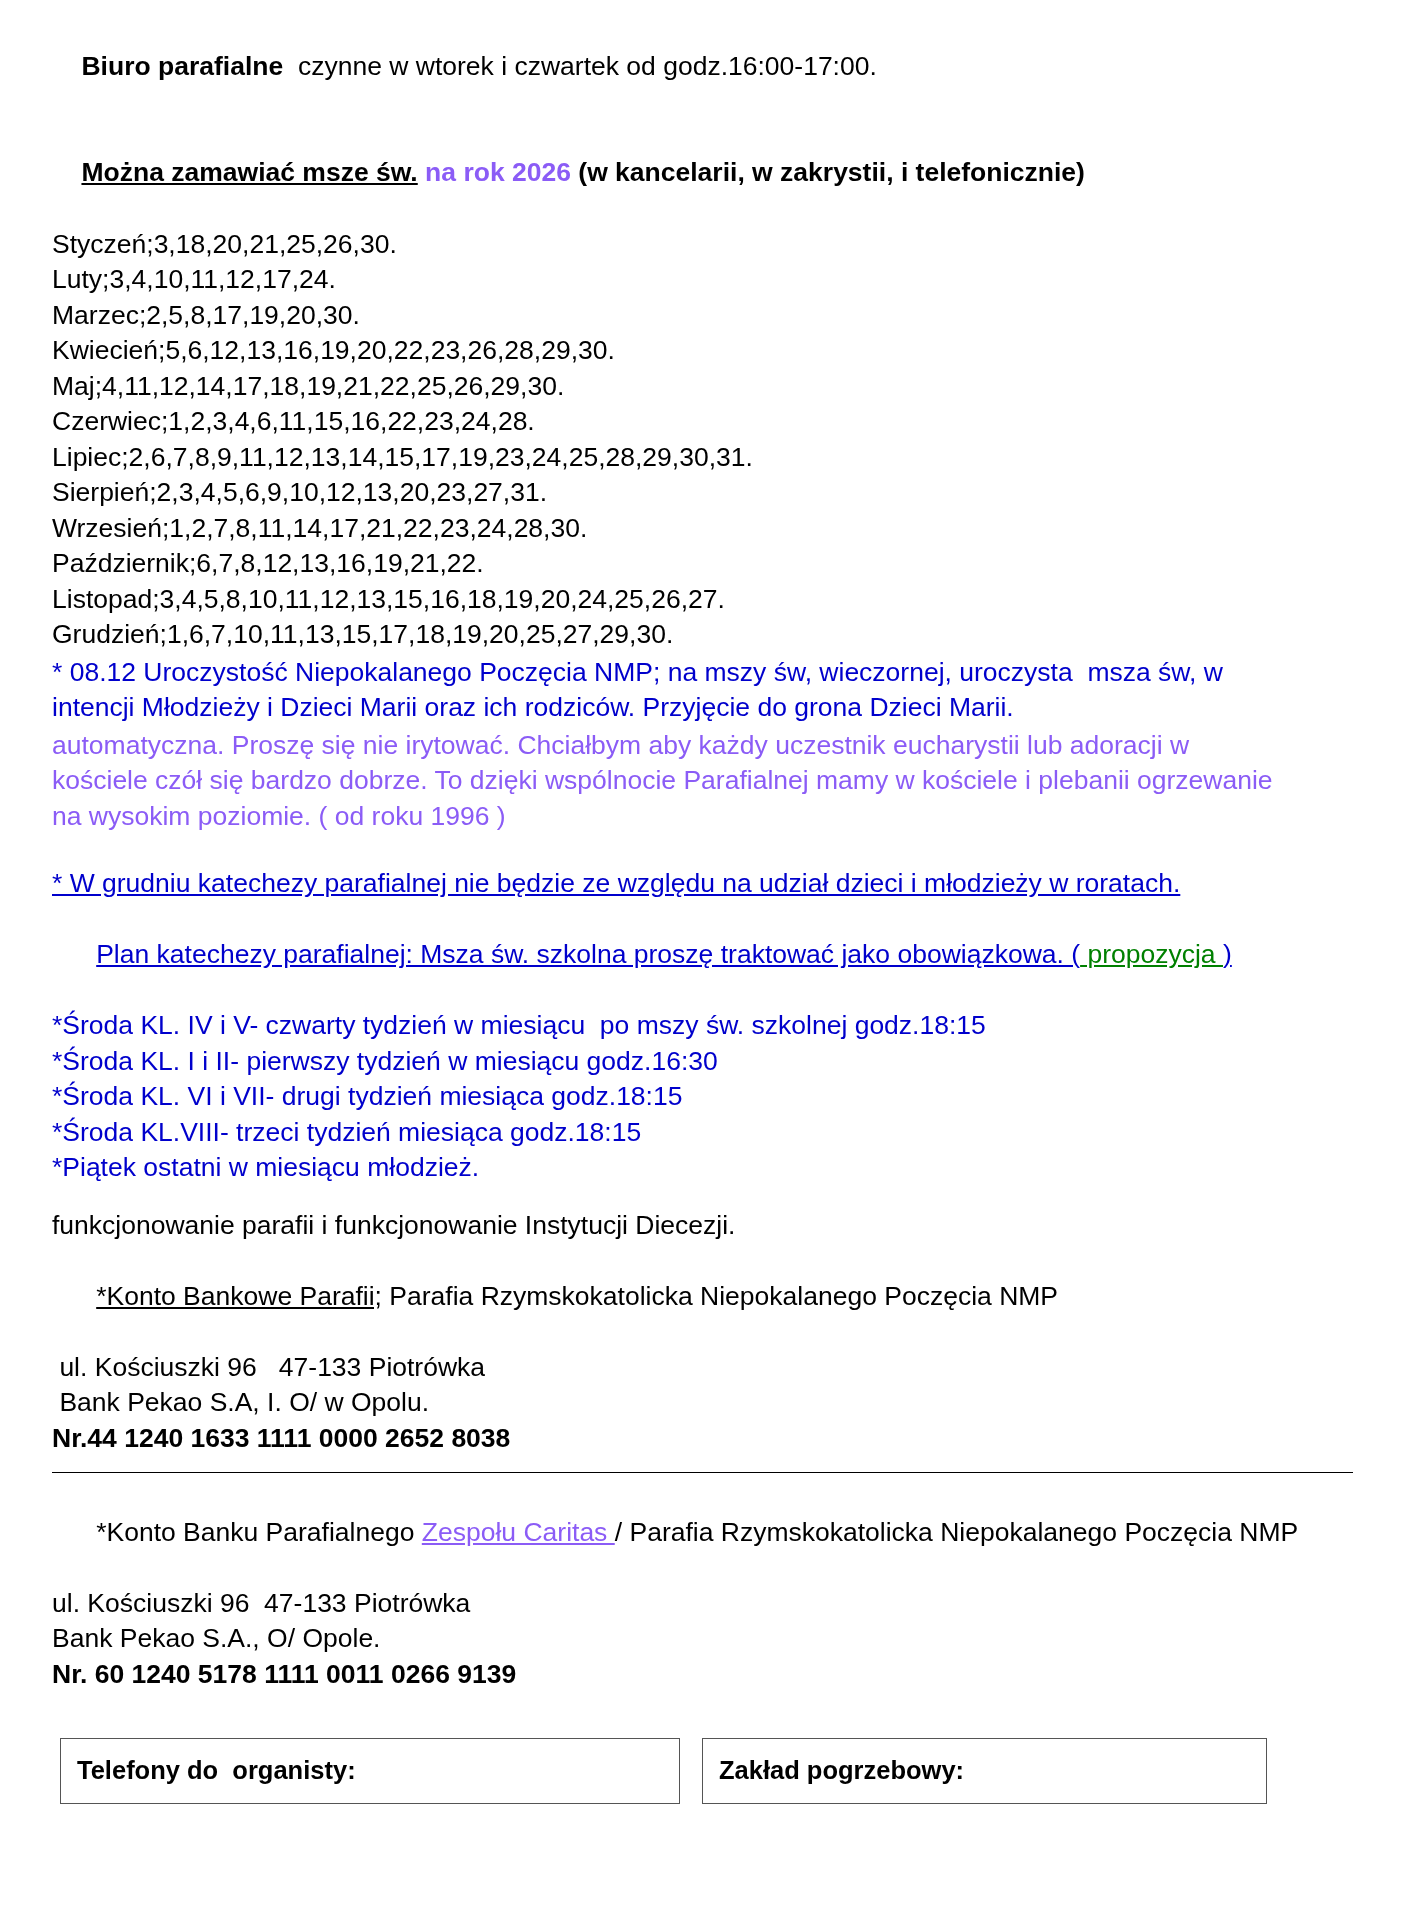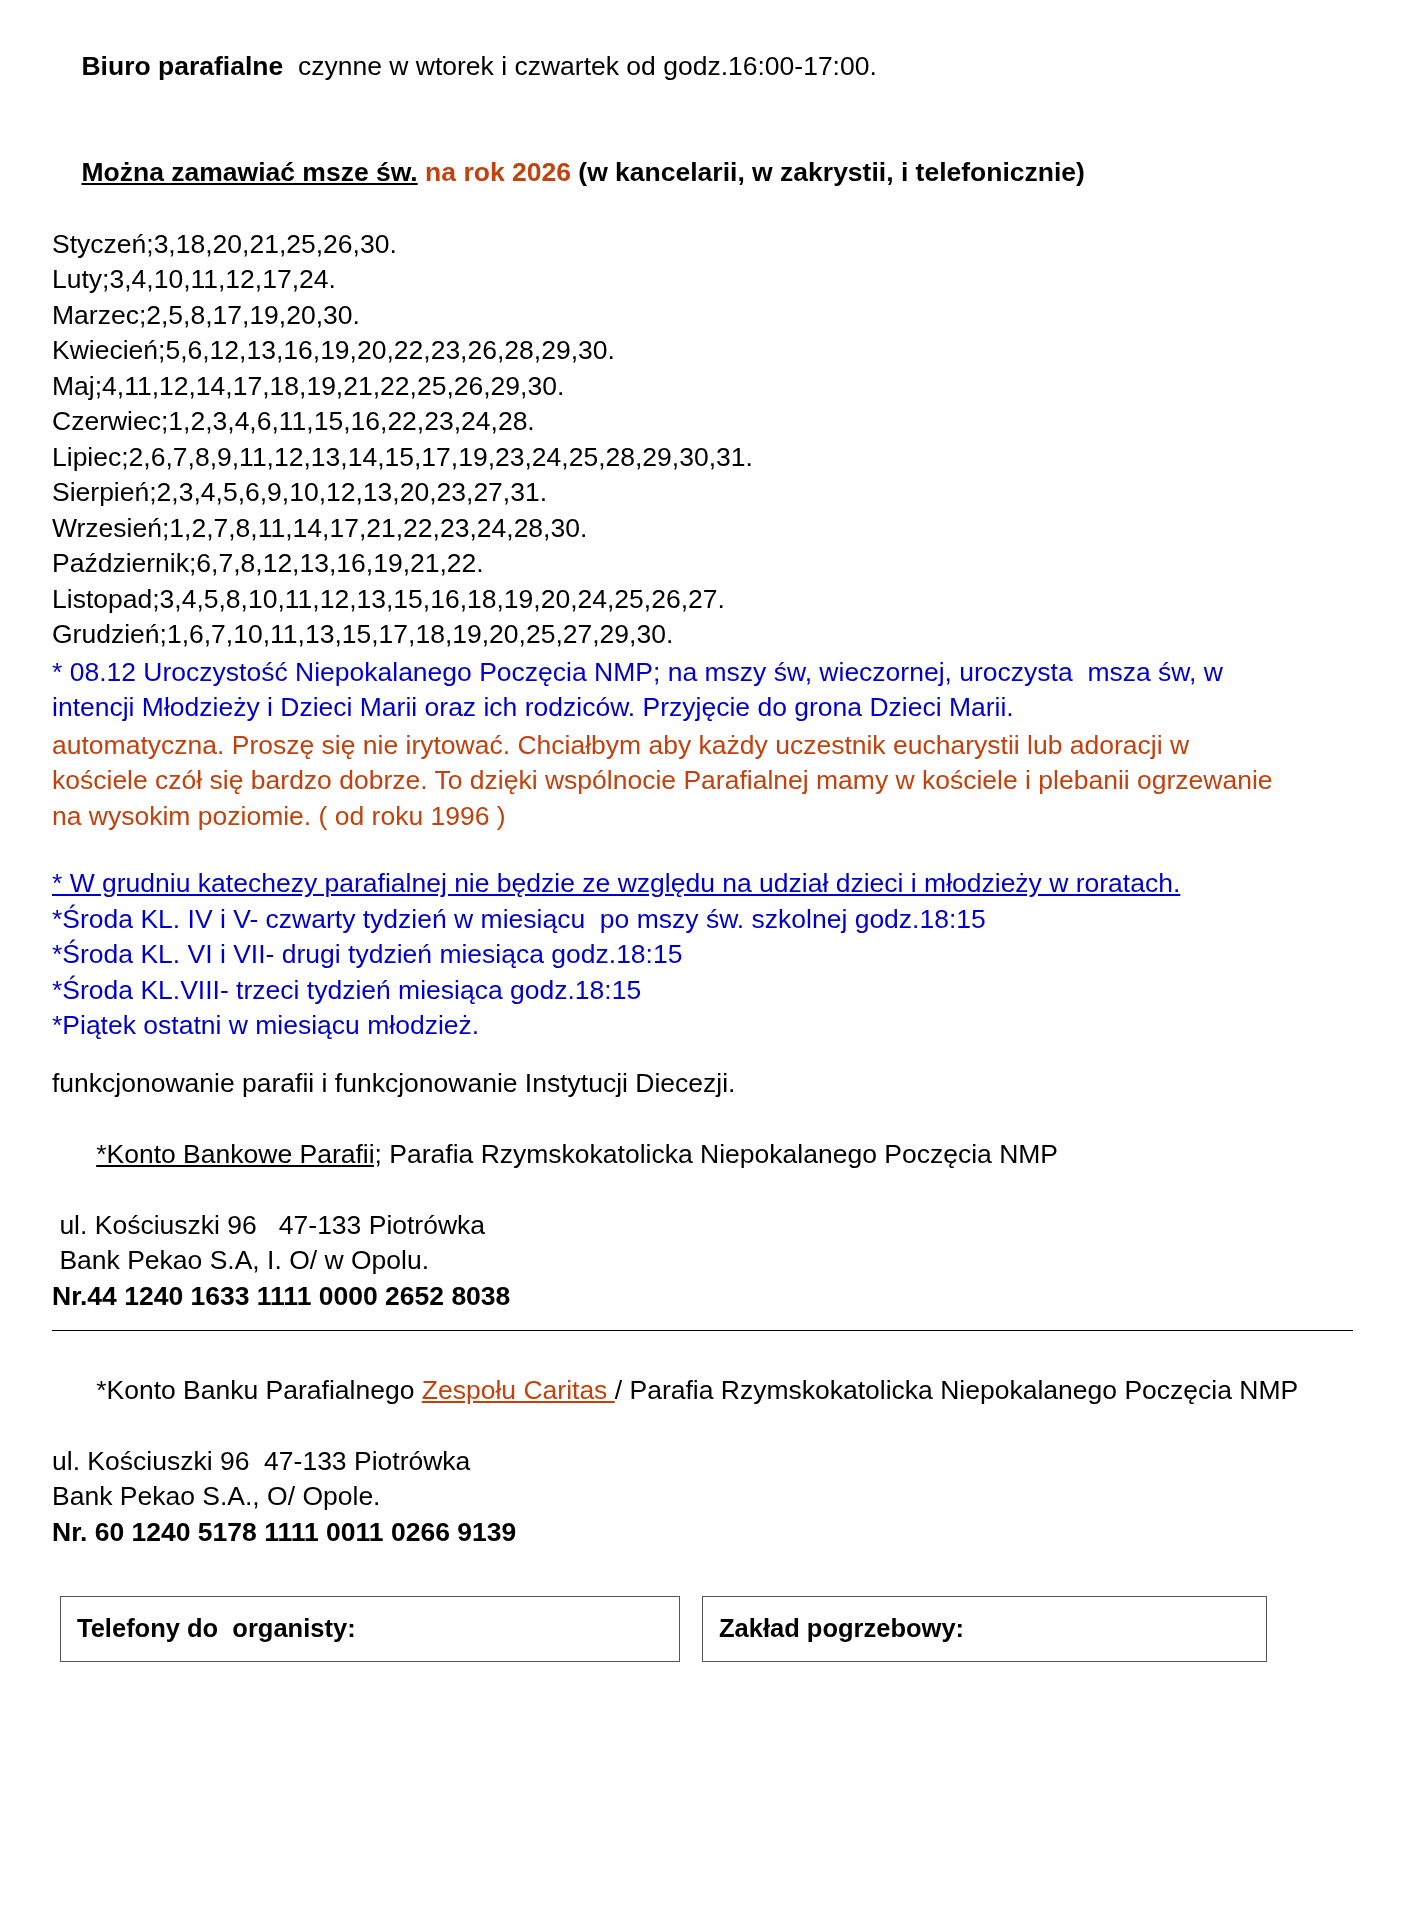--- a/index.html
+++ b/index.html
@@ -20,21 +20,21 @@
     box-sizing: border-box;
     padding: 14px 52px 20px 52px;
     position: relative;
   }
   .line {
     font-size: 26.5px;
     line-height: 35.5px;
     white-space: pre-wrap;
   }
   .blue { color: #0000cc; }
-  .red { color: #c2410c; }
+  .red { color: #8b5cf6; }
   .green { color: #008000; }
   .bold { font-weight: bold; }
   .u { text-decoration: underline; }
 
   .block { margin: 0; padding: 0; }
 
   .intro-line { font-size: 26.5px; line-height: 35px; }
 
   .months { margin-top: 1px; }
   .months .line { font-size: 26.5px; line-height: 35.5px; }
@@ -119,21 +119,25 @@
   <div class="para-red">
     <div class="line red">automatyczna. Proszę się nie irytować. Chciałbym aby każdy uczestnik eucharystii lub adoracji w</div>
     <div class="line red">kościele czół się bardzo dobrze. To dzięki wspólnocie Parafialnej mamy w kościele i plebanii ogrzewanie</div>
     <div class="line red">na wysokim poziomie. ( od roku 1996 )</div>
   </div>
 
   <div class="note-gap"></div>
 
   <div class="katechezy">
     <div class="line red u">* W grudniu katechezy parafialnej nie będzie ze względu na udział dzieci i młodzieży w roratach.</div>
+    <div class="line">
+      <span class="blue u">Plan katechezy parafialnej: Msza św. szkolna proszę traktować jako obowiązkowa. (</span><span class="green u"> propozycja </span><span class="blue u">)</span>
+    </div>
     <div class="line blue">*Środa KL. IV i V- czwarty tydzień w miesiącu  po mszy św. szkolnej godz.18:15</div>
+    <div class="line blue">*Środa KL. I i II- pierwszy tydzień w miesiącu godz.16:30</div>
     <div class="line blue">*Środa KL. VI i VII- drugi tydzień miesiąca godz.18:15</div>
     <div class="line blue">*Środa KL.VIII- trzeci tydzień miesiąca godz.18:15</div>
     <div class="line blue">*Piątek ostatni w miesiącu młodzież.</div>
   </div>
 
   <div class="thanks">
     <div class="line">funkcjonowanie parafii i funkcjonowanie Instytucji Diecezji.</div>
     <div class="line">
       <span class="u">*Konto Bankowe Parafii;</span><span> Parafia Rzymskokatolicka Niepokalanego Poczęcia NMP</span>
     </div>

